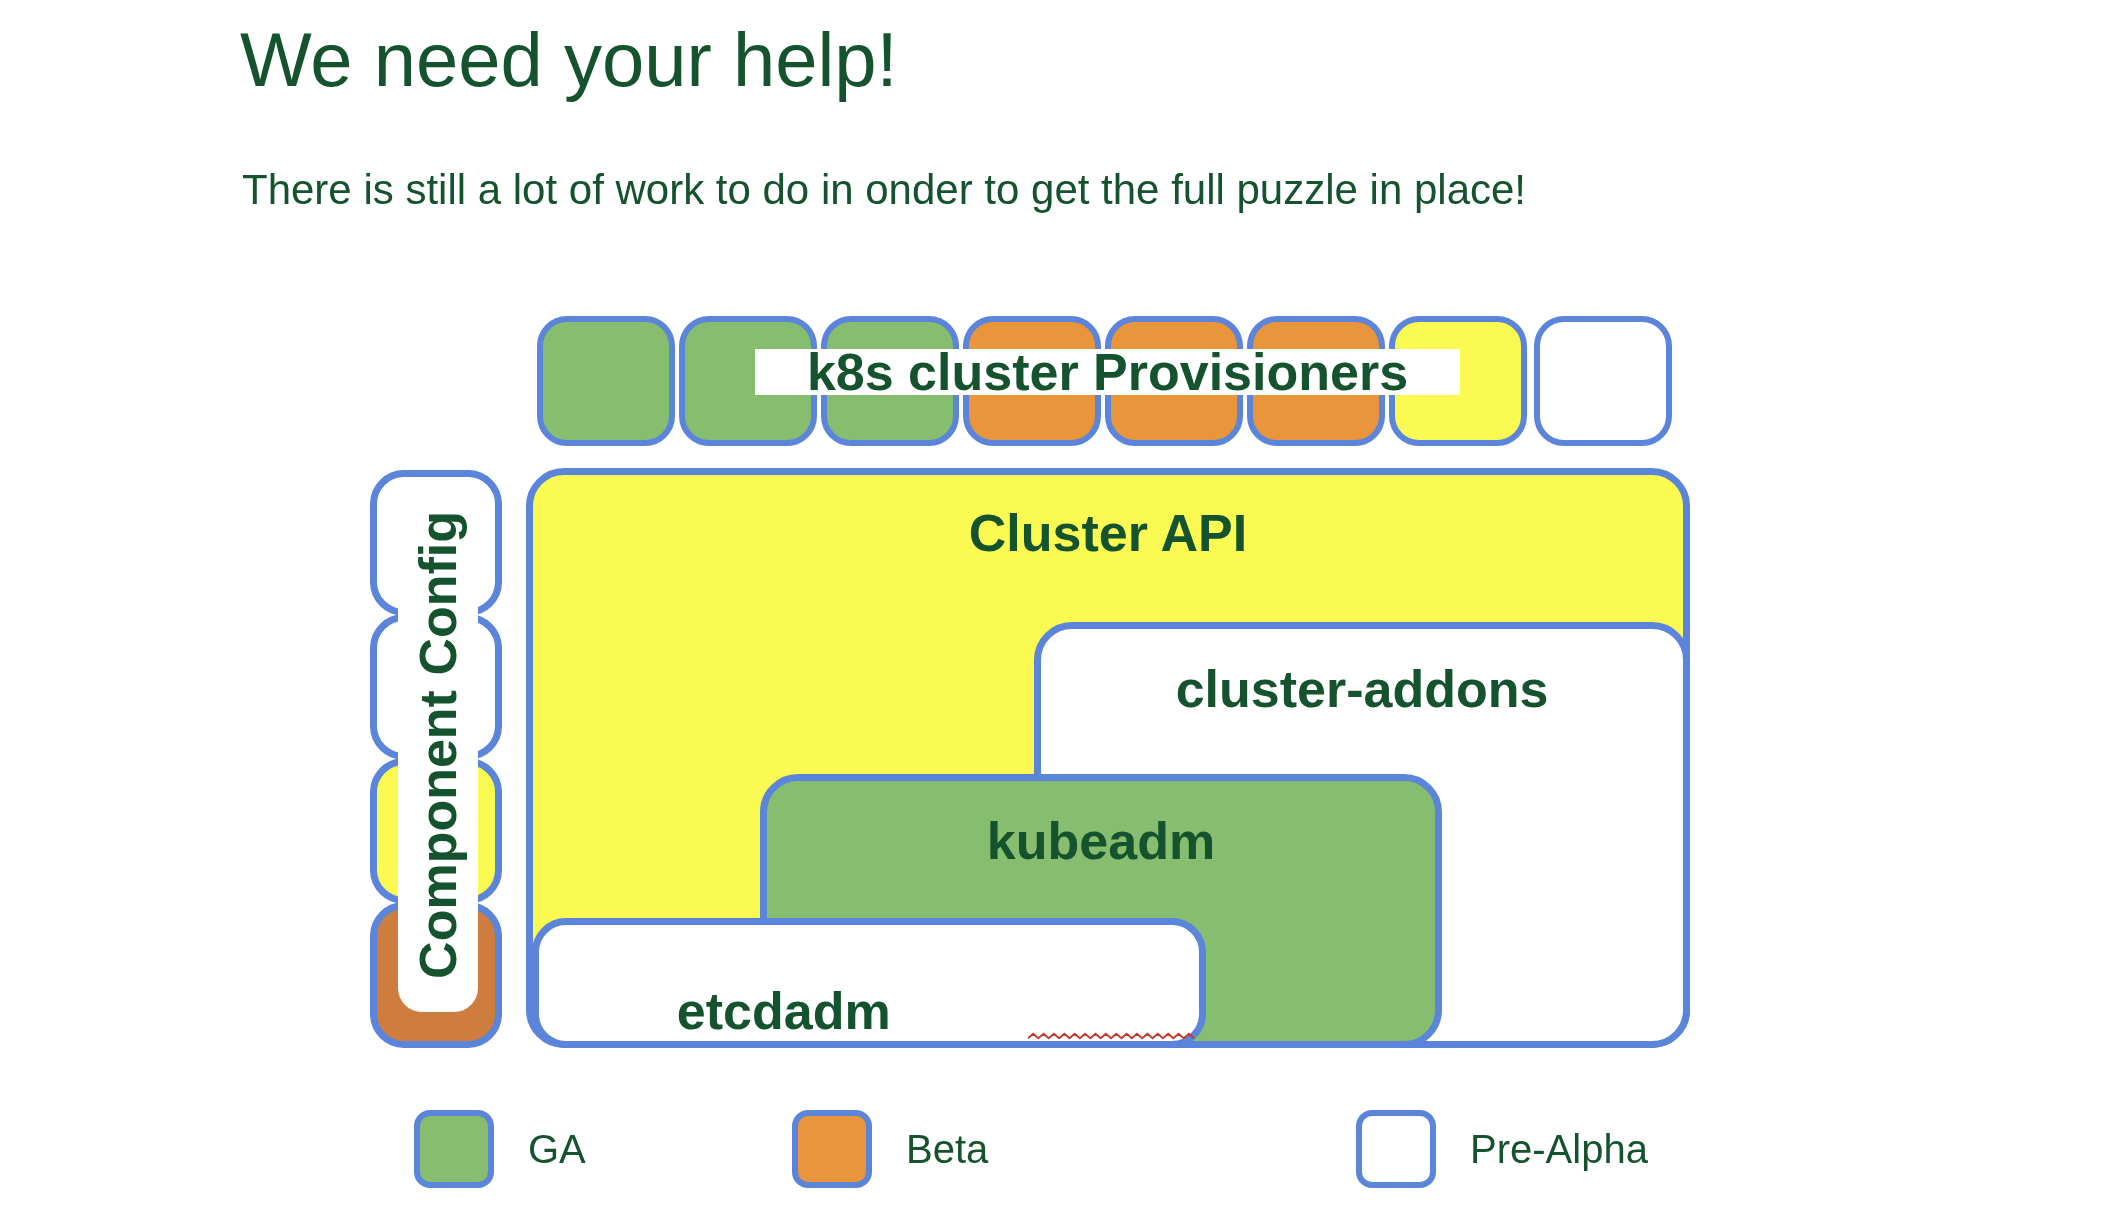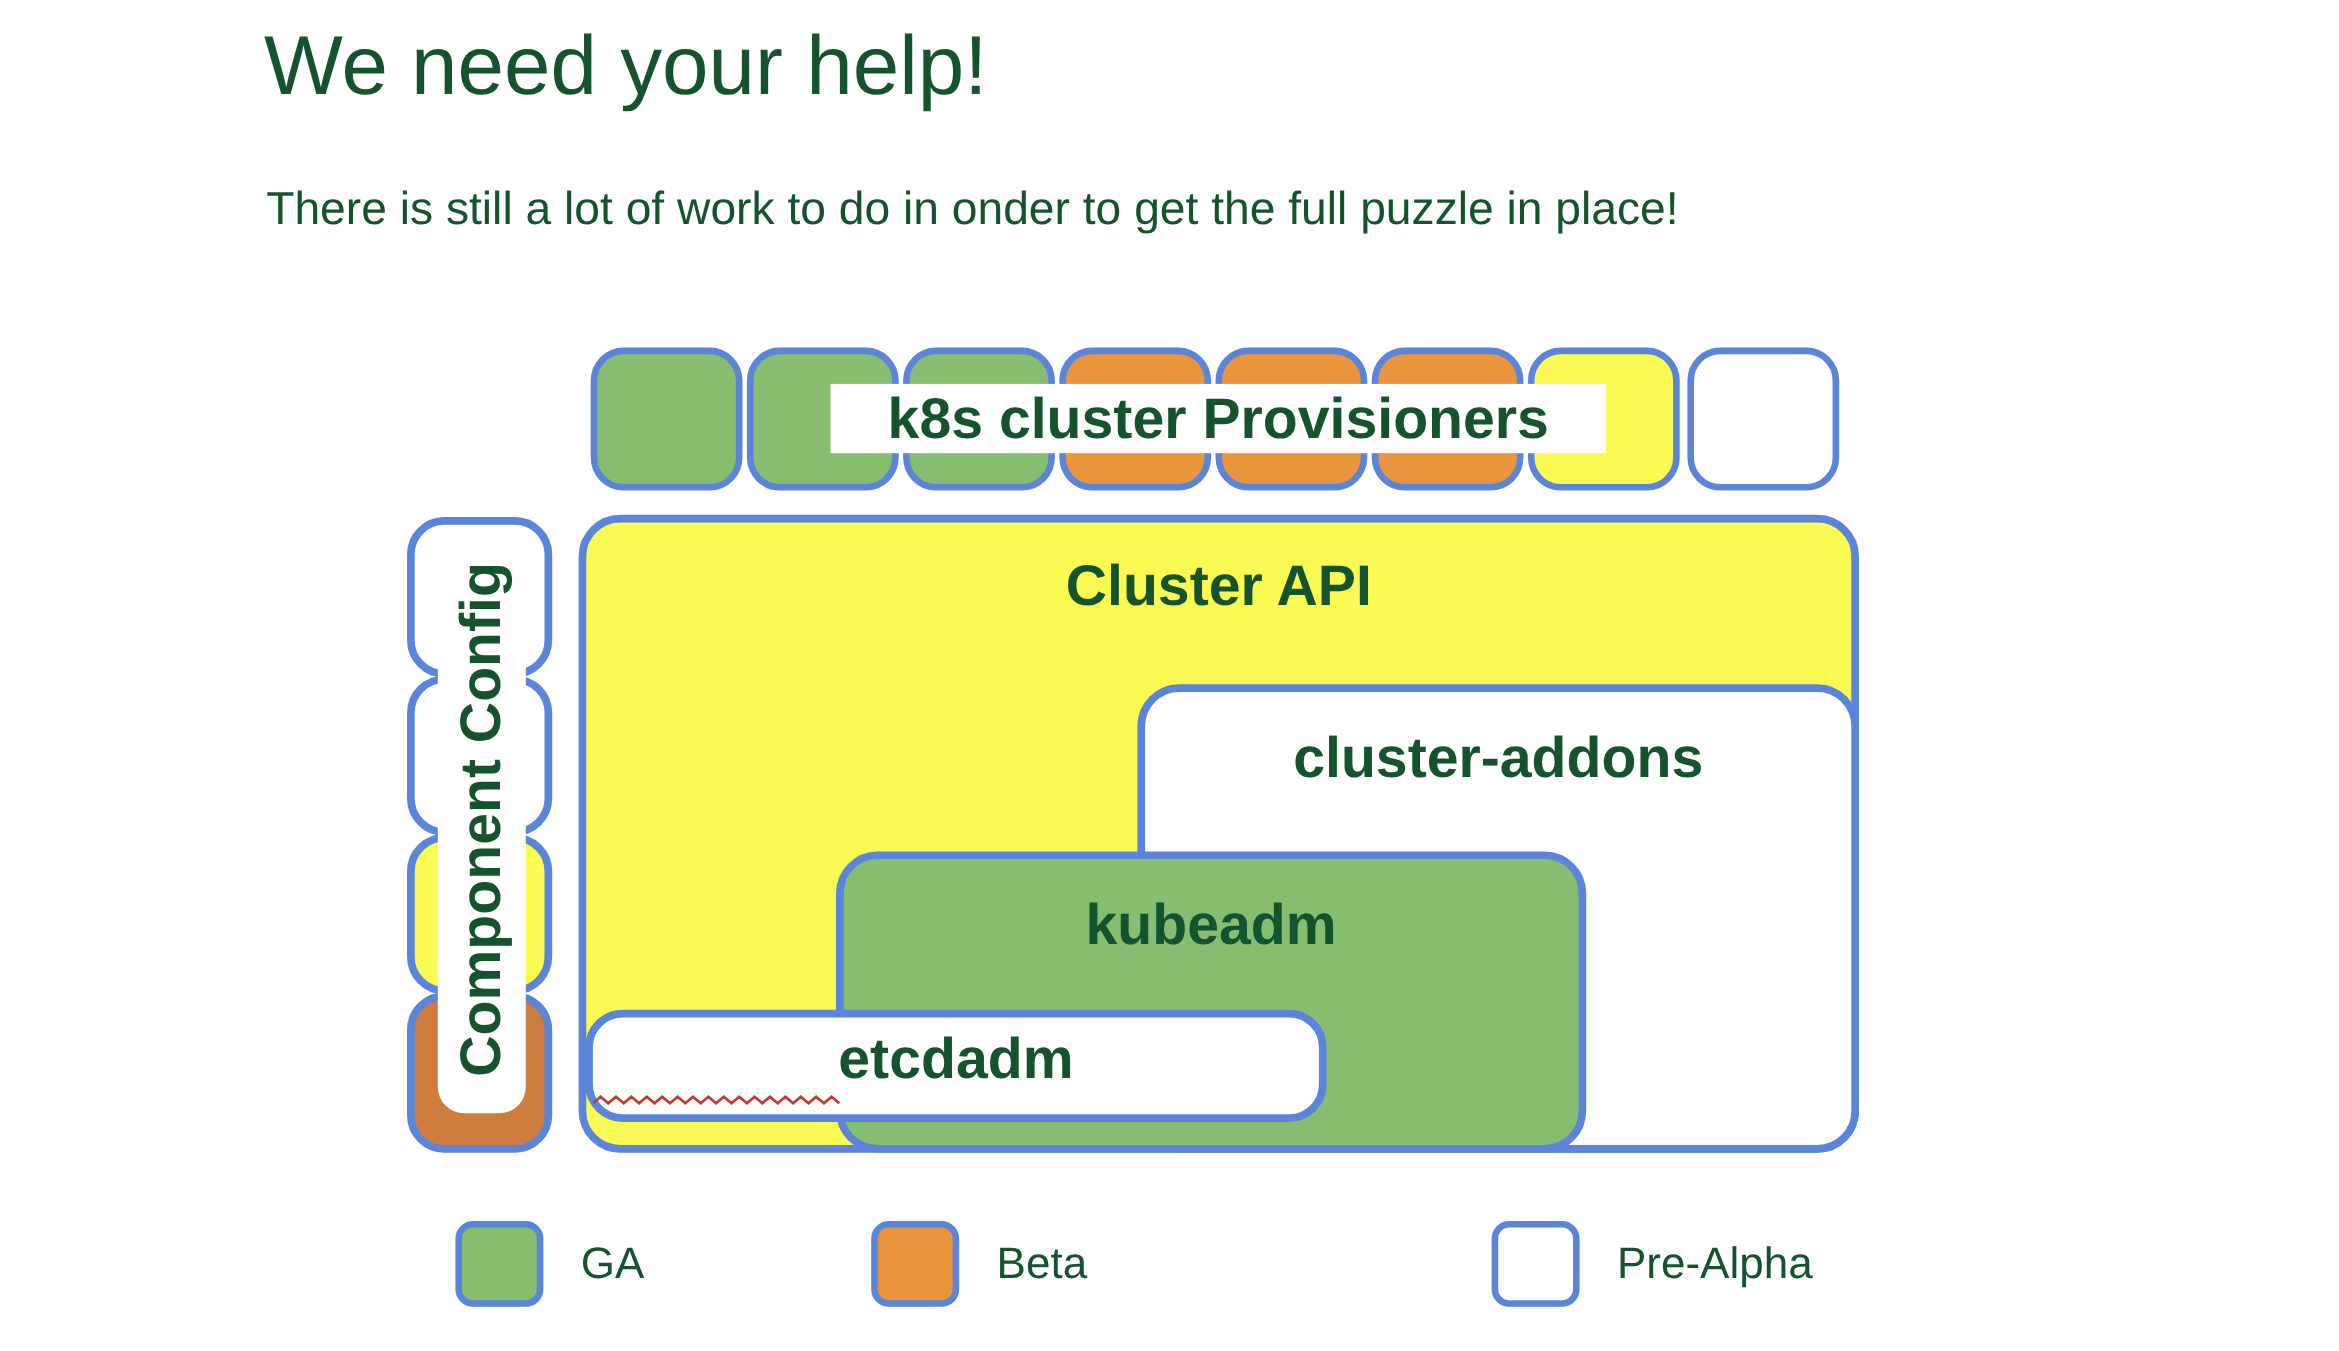--- a/index.html
+++ b/index.html
@@ -26,31 +26,31 @@
   .st-beta  { background: #E8953C; }
   .st-alpha { background: #FBFA52; }
   .st-pre   { background: #ffffff; }
   #cc-stack .st-beta { background: #CE7D3E; }   
 
   
   .psq { top: 316px; width: 138px; height: 130px; border-radius: 30px; border-width: 6px; }
 
   
   #prov-label {
-    left: 755px; top: 349px; width: 705px; height: 63px;
+    left: 755px; top: 349px; width: 705px; height: 46px;
     background: #ffffff; display: flex; align-items: center; justify-content: center;
     font-size: 52px; font-weight: 700; white-space: nowrap;
   }
 
   
   #cluster-api    { left: 526px;  top: 468px; width: 1164px; height: 580px; border-radius: 38px; }
   #cluster-addons { left: 1034px; top: 622px; width: 656px;  height: 426px; border-radius: 38px; }
   #kubeadm        { left: 760px;  top: 774px; width: 682px;  height: 274px; border-radius: 38px; }
-  #etcdadm        { left: 532px;  top: 918px; width: 674px;  height: 102px; border-radius: 34px;
-                    display: flex; flex-direction: column; align-items: flex-start; justify-content: center; }
+  #etcdadm        { left: 532px;  top: 918px; width: 674px;  height: 130px; border-radius: 34px;
+                    display: flex; flex-direction: row; align-items: flex-end; justify-content: center; }
   .box-title { width: 100%; text-align: center; font-size: 52px; font-weight: 700; }
   #cluster-api    .box-title { margin-top: 28px; }
   #cluster-addons .box-title { margin-top: 30px; }
   #kubeadm        .box-title { margin-top: 30px; }
   #etcdadm        .box-title { margin-top: 0; }
   #zigzag { margin-top: 2px; display: block; }
 
   
   .ccbox { left: 370px; width: 132px; height: 146px; border-radius: 34px; }
   #cc-label {

